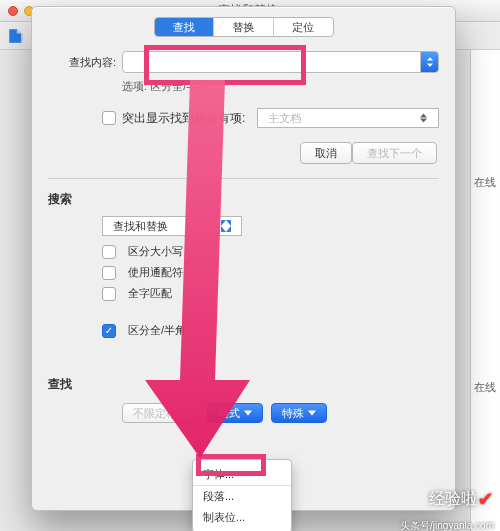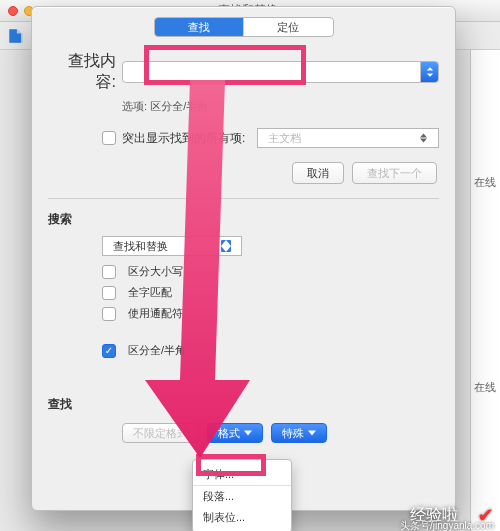--- a/index.html
+++ b/index.html
@@ -15,55 +15,55 @@
     .dot.green { background: #3ec64b; border: 1px solid #2fa33b; }
     .titlebar .tbtitle { flex: 1; text-align: center; font-size: 12px; color: #555; margin-right: 54px; }
     .toolbar { position: absolute; top: 22px; left: 0; right: 0; height: 28px; background: #ececec; border-bottom: 1px solid #d0d0d0; display: flex; align-items: center; padding-left: 6px; gap: 6px; }
     .tb-icon { width: 20px; height: 20px; display: flex; align-items: center; justify-content: center; color: #2b7de0; }
     .sheet { position: absolute; top: 6px; left: 31px; width: 425px; height: 505px; background: #efefef; border: 1px solid #bfbfbf; border-radius: 6px; box-shadow: 0 18px 38px rgba(0,0,0,.35), inset 0 1px 0 #fff; }
     .segcontrol { margin: 10px auto 0; display: flex; width: 180px; height: 20px; border: 1px solid #b7b7b7; border-radius: 4px; overflow: hidden; background: #fff; }
     .seg { flex: 1; display: flex; align-items: center; justify-content: center; font-size: 11px; color: #333; border-right: 1px solid #ccc; cursor: pointer; }
     .seg:last-child { border-right: none; }
     .seg.selected { background: #2f7de3; color: #fff; }
     .row { display: flex; align-items: center; margin-top: 14px; padding: 0 16px; }
-    .label { width: 68px; text-align: right; margin-right: 6px; font-size: 16px; color: #333; }
+    .label { width: 68px; text-align: right; margin-right: 6px; font-size: 11px; color: #333; }
     .combo-wrap { position: relative; flex: 1; }
     .combo { width: 100%; height: 22px; border: 1px solid #b9b9b9; border-radius: 4px; padding: 0 22px 0 6px; background: #fff; font-size: 12px; }
     .combo-btn { position: absolute; right: 1px; top: 1px; bottom: 1px; width: 18px; border-left: 1px solid #c0c0c0; background: linear-gradient(#4f9bff,#1d6ae6); border-radius: 0 3px 3px 0; display: flex; align-items: center; justify-content: center; }
     .combo-btn svg { width: 8px; height: 10px; fill: #fff; }
     .options-line { padding: 0 16px 0 90px; margin-top: 6px; font-size: 11px; color: #555; }
     .check-row { display: flex; align-items: center; margin-top: 14px; padding: 0 16px 0 70px; gap: 6px; }
     .checkbox { width: 14px; height: 14px; border: 1px solid #a9a9a9; border-radius: 3px; background: #fff; display: flex; align-items: center; justify-content: center; font-size: 10px; color: #fff; }
     .checkbox.checked { background: #2f7de3; border-color: #1d6ae6; }
     .popup { display: inline-flex; align-items: center; height: 20px; border: 1px solid #b7b7b7; border-radius: 0; background: #fff; font-size: 11px; color: #333; padding: 0 10px; position: relative; }
     .popup .arrows { margin-left: 6px; width: 10px; display: flex; flex-direction: column; align-items: center; }
     .popup .arrows svg { width: 7px; height: 5px; fill: #666; }
     .popup-wide { flex: 1; justify-content: space-between; }
-    .btn-row { display: flex; justify-content: flex-end; gap: 8px; padding: 14px 18px 0; }
+    .btn-row { display: flex; justify-content: flex-end; gap: 0; padding: 14px 18px 0; }
     .btn { height: 22px; padding: 0 14px; border: 1px solid #b7b7b7; border-radius: 4px; background: linear-gradient(#fff,#f1f1f1); font-size: 11px; color: #333; display: inline-flex; align-items: center; }
     .btn.disabled { color: #b6b6b6; }
     .hr { height: 1px; background: #cfcfcf; margin: 14px 16px 0; }
     .section-head { font-weight: 600; font-size: 12px; padding: 12px 16px 4px; color: #333; }
     .subblock { padding: 4px 16px 0 70px; }
     .subblock .popup { width: 140px; }
     .checklist { margin-top: 8px; }
     .checklist .citem { display: flex; align-items: center; gap: 12px; margin-top: 6px; font-size: 11px; color: #333; }
     .inline-btns { display: flex; gap: 8px; padding: 6px 16px 0 90px; }
     .smallbtn { height: 20px; padding: 0 10px; border: 1px solid #b7b7b7; border-radius: 4px; background: linear-gradient(#fff,#f0f0f0); font-size: 11px; display: inline-flex; align-items: center; gap: 4px; }
     .smallbtn.disabled { color: #bdbdbd; }
     .smallbtn.blue { color: #fff; background: linear-gradient(#4b94ff,#1c67e3); border-color: #1c67e3; }
     .smallbtn.blue svg { fill: #fff; }
     .smallbtn svg { width: 8px; height: 6px; }
     .menu { position: absolute; left: 160px; top: 452px; width: 100px; background: #fff; border: 1px solid #bdbdbd; border-radius: 4px; box-shadow: 0 6px 14px rgba(0,0,0,.25); padding: 4px 0; }
     .menu .mitem { padding: 3px 10px; font-size: 11px; color: #333; cursor: pointer; }
     .menu .mitem:first-child { border-bottom: 1px solid #e0e0e0; }
     
     .anno-box { position: absolute; border: 5px solid #e83b77; pointer-events: none; }
     .arrow-svg { position: absolute; pointer-events: none; }
-    .watermark { position: absolute; right: 6px; bottom: 4px; font-size: 16px; color: #fff; text-shadow: 0 0 4px rgba(0,0,0,.8); display: flex; align-items: center; gap: 19px; }
+    .watermark { position: absolute; right: 6px; bottom: 20px; font-size: 16px; color: #fff; text-shadow: 0 0 4px rgba(0,0,0,.8); display: flex; align-items: center; gap: 0; }
     .watermark .check { color: #ff2f2f; font-size: 20px; text-shadow: 0 0 3px rgba(0,0,0,.6); }
   </style>
 </head>
 <body>
 
 <div class="bg-layer"></div>
 <div class="bg-right">
   <div class="sidelabel" style="top:175px">在线</div>
   <div class="sidelabel" style="top:380px">在线</div>
 </div>
@@ -82,20 +82,21 @@
     <svg viewBox="0 0 24 24">
         <path fill="currentColor" d="M4 4h10l6 6v10H4z" opacity=".25"></path>
         <path fill="currentColor" d="M4 4h9v5h5v11H4z"></path>
       </svg>
   </div>
 </div>
 
 <div class="sheet">
   <div class="segcontrol">
     <div class="seg selected">查找</div>
+    <div class="seg">替换</div>
     <div class="seg">定位</div>
   </div>
 
   <div class="row">
     <div class="label">查找内容:</div>
     <div class="combo-wrap">
       <input class="combo" type="text" style="">
       <div class="combo-btn">
         <svg viewBox="0 0 10 12">
             <path d="M5 0l4 4H1zM5 12L1 8h8z"></path>
@@ -145,25 +146,25 @@
           </svg>
       </span>
     </div>
     <div class="checklist">
       <div class="citem">
         <div class="checkbox"></div>
         <span>区分大小写</span>
       </div>
       <div class="citem">
         <div class="checkbox"></div>
-        <span>全字匹配</span>
+        <span>使用通配符</span>
       </div>
       <div class="citem">
         <div class="checkbox"></div>
-        <span>使用通配符</span>
+        <span>全字匹配</span>
       </div>
       <div class="citem" style="margin-top:22px">
         <div class="checkbox checked">✓</div>
         <span>区分全/半角</span>
       </div>
     </div>
   </div>
 
   <div class="section-head" style="margin-top:26px">查找</div>
   <div class="inline-btns">

